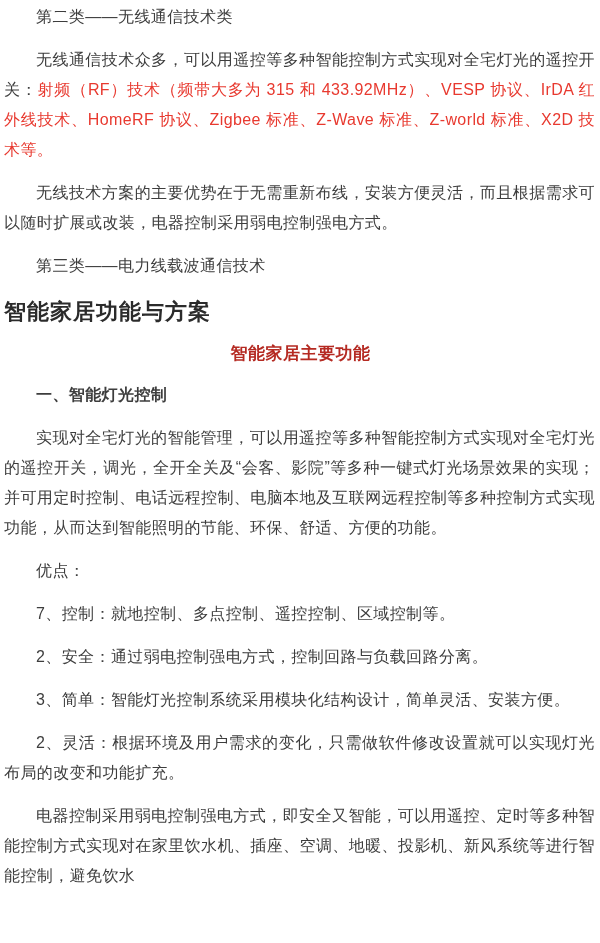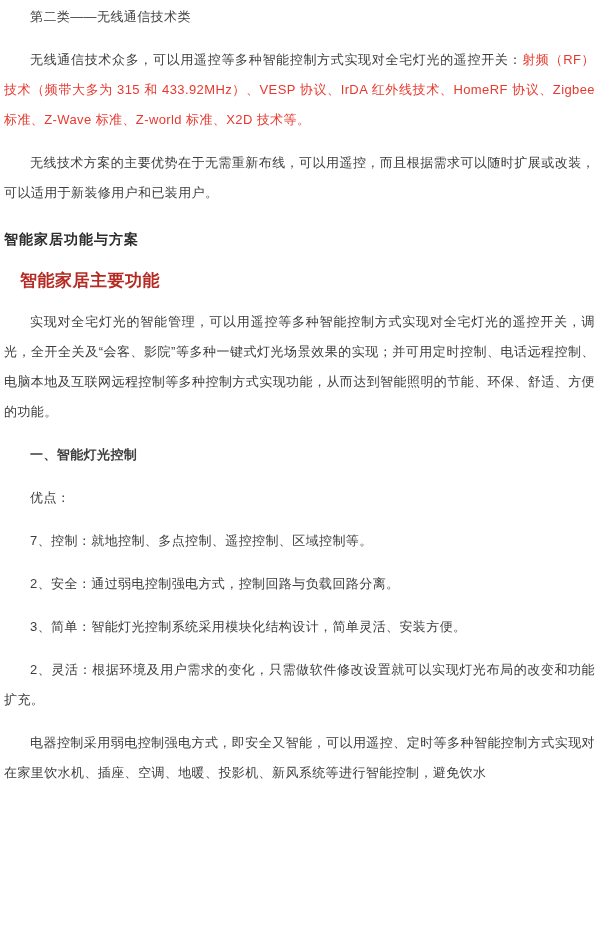--- a/index.html
+++ b/index.html
@@ -19,66 +19,68 @@
     width: 600px;
     height: 943px;
     overflow: hidden;
     font-family: "Liberation Sans", "DejaVu Sans", sans-serif;
     color: var(--text);
   }
   .article {
     padding: 2px 5px 0 4px;
   }
   .para {
-    font-size: 13px;
+    font-size: 16px;
     line-height: 30px;
     letter-spacing: 0.4px;
     margin: 0 0 13px 0;
     text-align: justify;
   }
   .indent { text-indent: 2em; }
   .bold { font-weight: bold; }
   .red-run { color: var(--red); margin-top: 42px; }
   .main-title {
-    font-size: 14px;
+    font-size: 22px;
     line-height: 32px;
     font-weight: bold;
     color: var(--heading);
     letter-spacing: 1px;
     margin: 15px 0 13px 0;
   }
   .sub-title {
     font-size: 17px;
     line-height: 26px;
     font-weight: bold;
     color: var(--subtitle-red);
     letter-spacing: 0.5px;
-    margin: 0 0 13px 16px;
+    margin: 0 0 13px 2px;
+    text-align: center;
   }
 </style>
 </head>
 <body>
 
 <div class="article">
 
   <p class="para indent">第二类——无线通信技术类</p>
 
   <p class="para indent"><span>无线通信技术众多，可以用遥控等多种智能控制方式实现对全宅灯光的遥控开关：</span><span class="red-run">射频（RF）技术（频带大多为 315 和 433.92MHz）、VESP 协议、IrDA 红外线技术、HomeRF 协议、Zigbee 标准、Z-Wave 标准、Z-world 标准、X2D 技术等。</span></p>
 
-  <p class="para indent">无线技术方案的主要优势在于无需重新布线，可以用遥控，而且根据需求可以随时扩展或改装，可以适用于新装修用户和已装用户。</p>
+  <p class="para indent">无线技术方案的主要优势在于无需重新布线，安装方便灵活，而且根据需求可以随时扩展或改装，电器控制采用弱电控制强电方式。</p>
 
+  <p class="para indent">第三类——电力线载波通信技术</p>
 
 
   <h1 class="main-title">智能家居功能与方案</h1>
 
   <h2 class="sub-title">智能家居主要功能</h2>
 
+  <p class="para indent bold">一、智能灯光控制</p>
+
   <p class="para indent">实现对全宅灯光的智能管理，可以用遥控等多种智能控制方式实现对全宅灯光的遥控开关，调光，全开全关及“会客、影院”等多种一键式灯光场景效果的实现；并可用定时控制、电话远程控制、电脑本地及互联网远程控制等多种控制方式实现功能，从而达到智能照明的节能、环保、舒适、方便的功能。</p>
-
-  <p class="para indent bold">一、智能灯光控制</p>
 
   <p class="para indent">优点：</p>
 
   <p class="para indent">7、控制：就地控制、多点控制、遥控控制、区域控制等。</p>
 
   <p class="para indent">2、安全：通过弱电控制强电方式，控制回路与负载回路分离。</p>
 
   <p class="para indent">3、简单：智能灯光控制系统采用模块化结构设计，简单灵活、安装方便。</p>
 
   <p class="para indent">2、灵活：根据环境及用户需求的变化，只需做软件修改设置就可以实现灯光布局的改变和功能扩充。</p>

